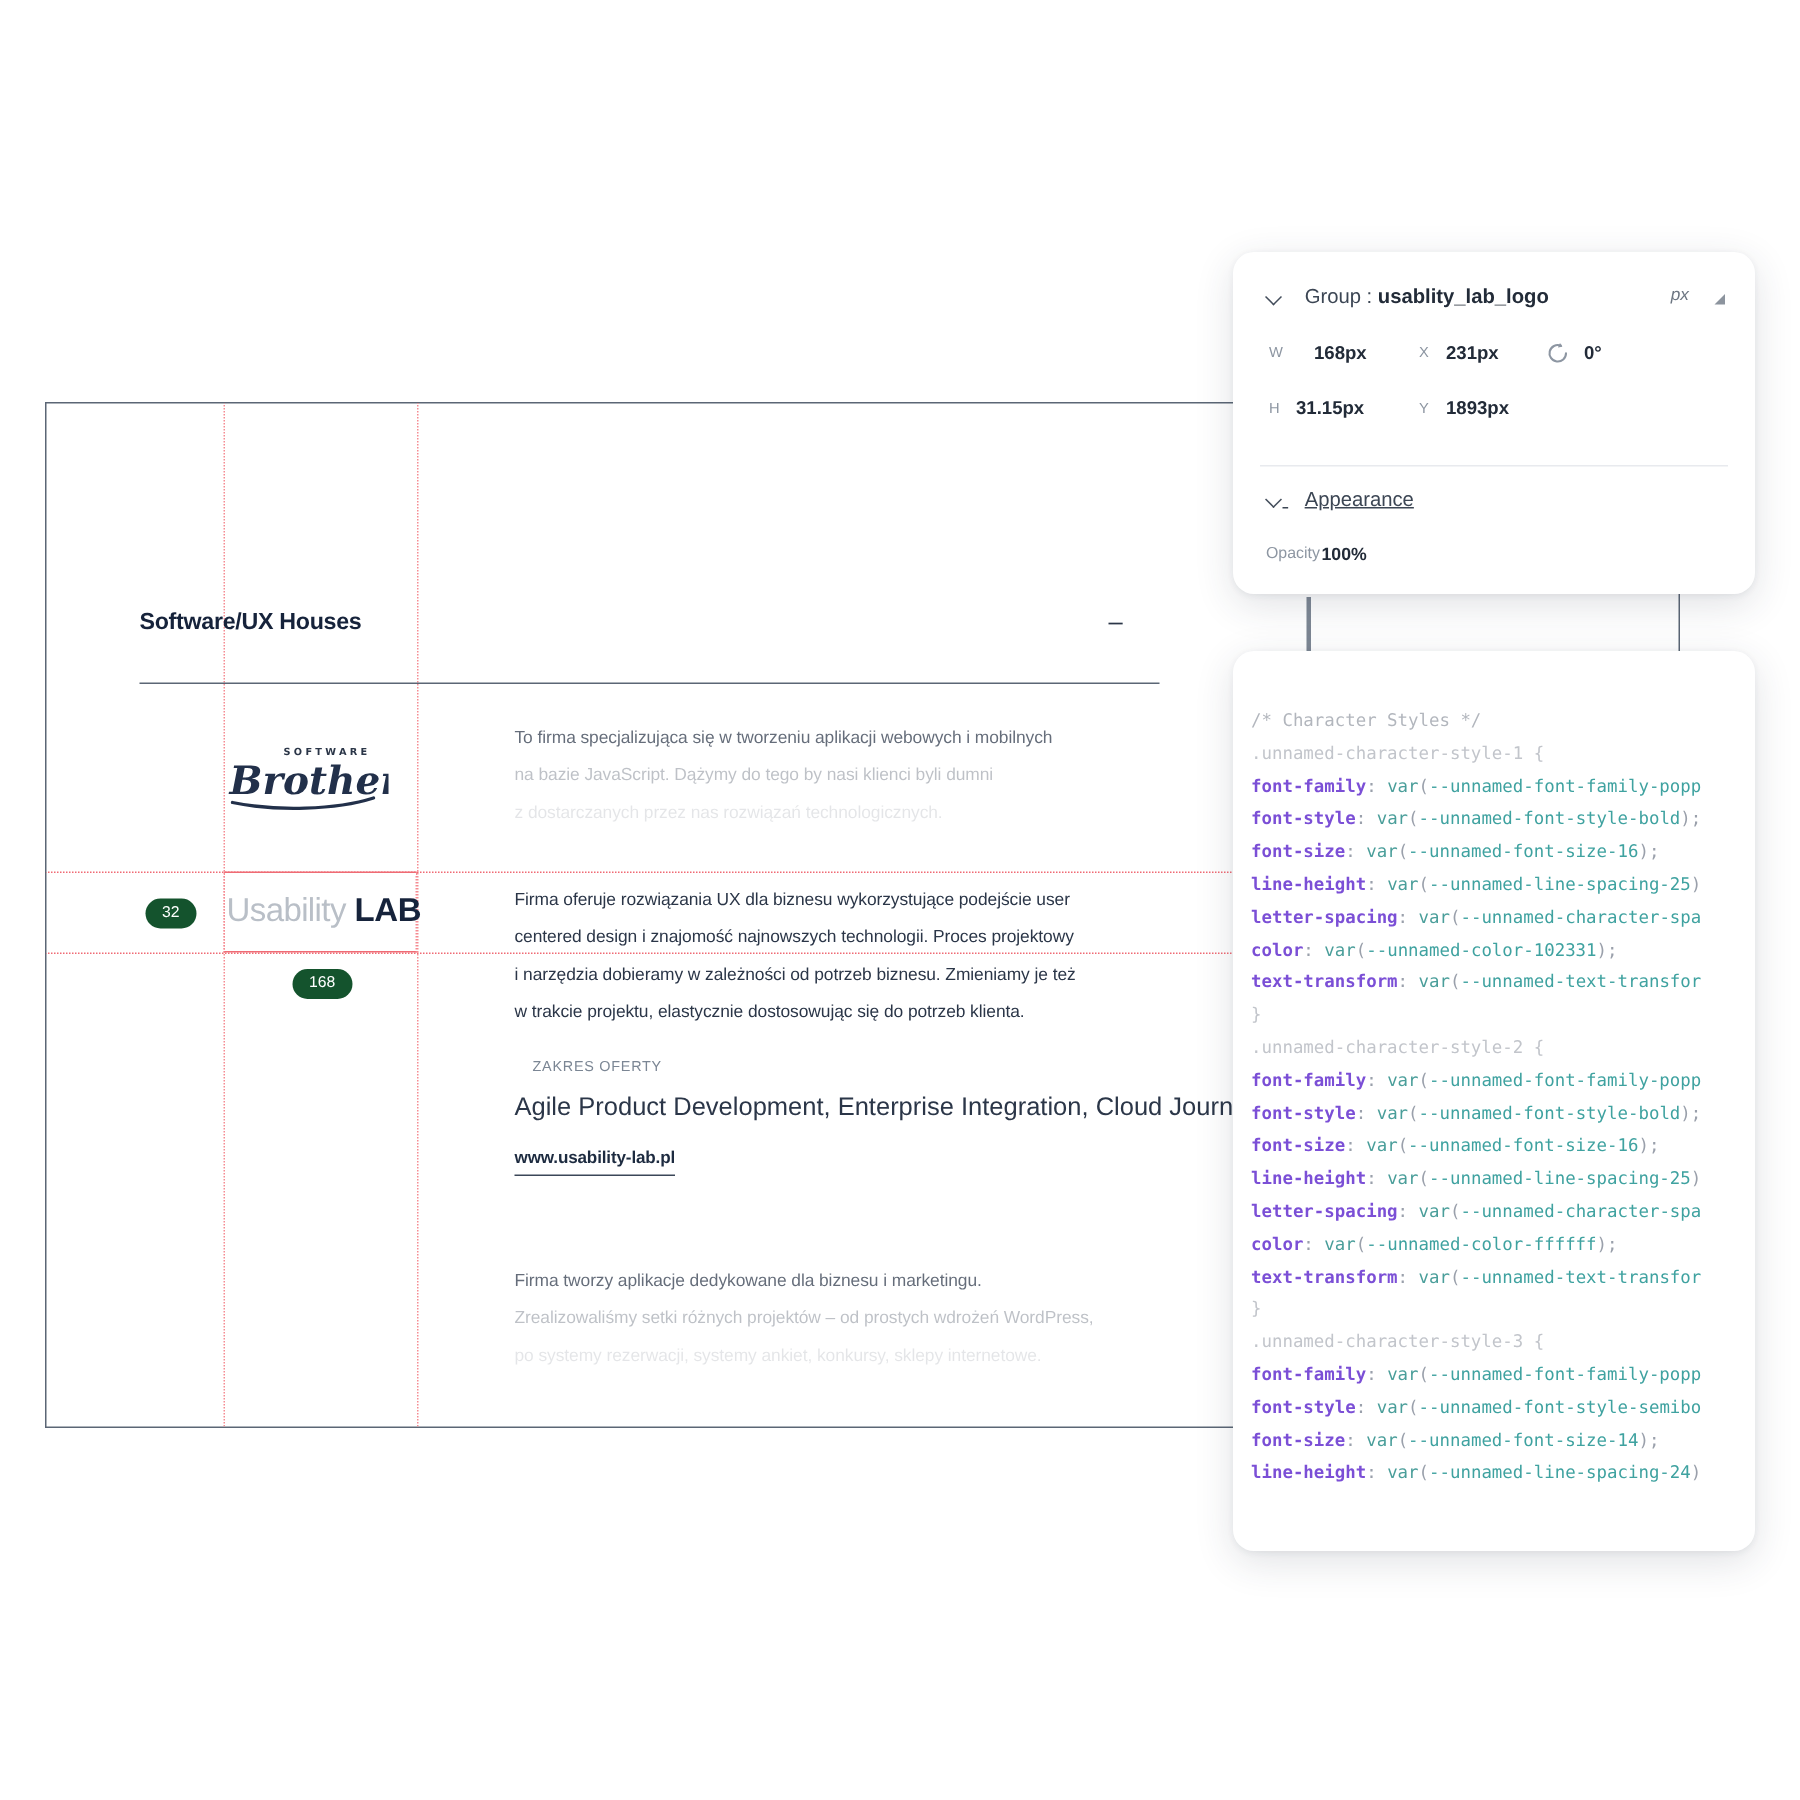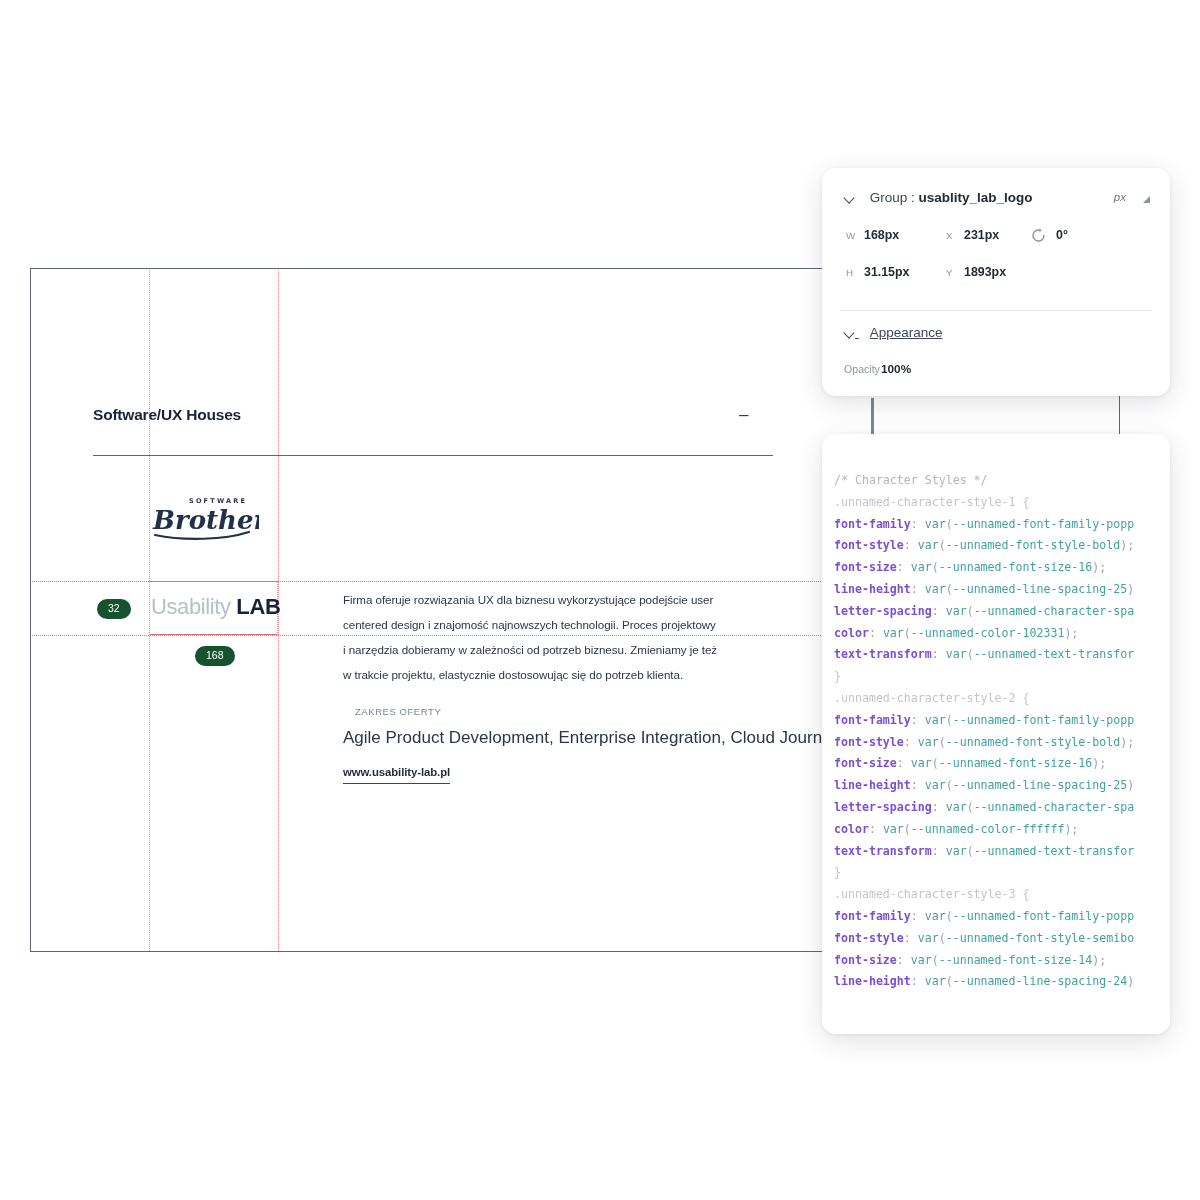--- a/index.html
+++ b/index.html
@@ -160,55 +160,65 @@
     <div class="section-minus">–</div>
     <div class="section-rule"></div>
 
     <div class="logo-cell" style="left:118px; top:222px; height:70px;">
       <svg width="110" height="52" viewBox="0 0 110 52">
         <text x="40" y="12" font-family="DejaVu Sans, sans-serif" font-size="6.5" letter-spacing="2.2" fill="#2b3648" font-weight="600">SOFTWARE</text>
         <text x="4" y="38" font-family="DejaVu Serif, serif" font-size="26" font-style="italic" font-weight="700" fill="#22304a">Brothers</text>
         <path d="M6 44 C 35 50, 75 49, 100 41" stroke="#22304a" stroke-width="2.2" fill="none" stroke-linecap="round"></path>
       </svg>
     </div>
+    <div class="desc" style="left:312px; top:216px; width:420px;">
+      <span class="ln fade1">To firma specjalizująca się w tworzeniu aplikacji webowych i mobilnych</span>
+      <span class="ln fade2">na bazie JavaScript. Dążymy do tego by nasi klienci byli dumni</span>
+      <span class="ln fade3">z dostarczanych przez nas rozwiązań technologicznych.</span>
+    </div>
 
     <div class="sel-box" style="left:118px; top:312px; width:129px; height:54px;"></div>
     <div class="logo-cell" style="left:120px; top:325px;">
       <span style="font-size:22px; font-weight:300; color:#b9bfc7; letter-spacing:-0.4px;">Usability</span><span style="font-size:22px; font-weight:800; color:#16233b; letter-spacing:-0.3px;">&nbsp;</span><span style="font-size:22px; font-weight:800; color:#16233b; letter-spacing:-0.3px;">LAB</span>
     </div>
 
     <div class="badge" style="left:66px; top:330px;">32</div>
     <div class="badge" style="left:164px; top:377px;">168</div>
 
     <div class="desc" style="left:312px; top:324px; width:430px;">
       <span class="ln">Firma oferuje rozwiązania UX dla biznesu wykorzystujące podejście user</span>
       <span class="ln">centered design i znajomość najnowszych technologii. Proces projektowy</span>
       <span class="ln">i narzędzia dobieramy w zależności od potrzeb biznesu. Zmieniamy je też</span>
       <span class="ln">w trakcie projektu, elastycznie dostosowując się do potrzeb klienta.</span>
     </div>
 
     <div class="zakres-label" style="left:312px; top:437px;">ZAKRES OFERTY</div>
     <div class="zakres-body" style="left:312px; top:459px;">Agile Product Development, Enterprise Integration, Cloud Journey, Data.</div>
     <div class="weblink" style="left:312px; top:497px;">www.usability-lab.pl</div>
 
+    <div class="desc" style="left:312px; top:578px; width:430px;">
+      <span class="ln fade1">Firma tworzy aplikacje dedykowane dla biznesu i marketingu.</span>
+      <span class="ln fade2">Zrealizowaliśmy setki różnych projektów – od prostych wdrożeń WordPress,</span>
+      <span class="ln fade3">po systemy rezerwacji, systemy ankiet, konkursy, sklepy internetowe.</span>
+    </div>
 
   </div>
 
   <div id="connector"></div>
 
   <div class="panel" id="inspector">
     <div class="insp-title">
       <span class="chev"></span>
       <span style="margin-left:11px">Group : </span><b>usablity_lab_logo</b>
     </div>
     <div class="insp-unit">px</div>
     <div class="resize-tri"></div>
 
     <div class="fld-k" style="left:24px; top:62px;">W</div>
-    <div class="fld" style="left:42px; top:60px;">168px</div>
+    <div class="fld" style="left:54px; top:60px;">168px</div>
 
     <div class="fld-k" style="left:124px; top:62px;">X</div>
     <div class="fld" style="left:142px; top:60px;">231px</div>
 
     <svg style="position:absolute; left:208px; top:59px;" width="17" height="17" viewBox="0 0 17 17">
       <path d="M14 8.5 A5.5 5.5 0 1 1 10.5 3.4" fill="none" stroke="#8d96a2" stroke-width="1.4" stroke-linecap="round"></path>
       <path d="M10 1.6 L11.6 4.2 L8.6 4.6" fill="#8d96a2"></path>
     </svg>
     <div class="fld" style="left:234px; top:60px;">0°</div>
 

